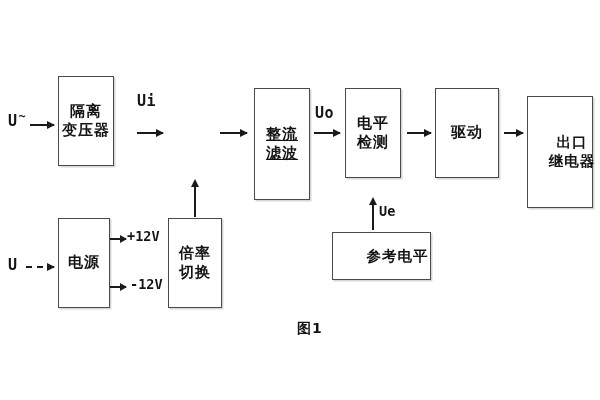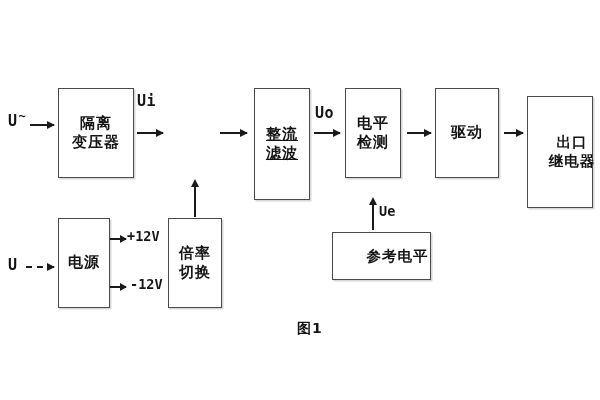--- a/index.html
+++ b/index.html
@@ -140,21 +140,21 @@
 </head>
 <body>
 
 <div id="canvas">
 
   <div class="lbl" style="left:8px; top:112px;">
     <span>U</span><span class="tilde" style="position:relative; top:-6px; left:1px;">~</span>
   </div>
   <div class="arrow-h" style="left:30px; top:124px; width:24px;"></div>
 
-  <div class="block" style="left:58px; top:88px; width:76px; height:90px;">
+  <div class="block" style="left:58px; top:76px; width:56px; height:90px;">
     <span class="ln">隔离</span>
     <span class="ln">变压器</span>
   </div>
 
   <div class="lbl" style="left:137px; top:92px;">Ui</div>
   <div class="arrow-h" style="left:137px; top:132px; width:26px;"></div>
 
 
   <div class="arrow-h" style="left:220px; top:132px; width:27px;"></div>
 

